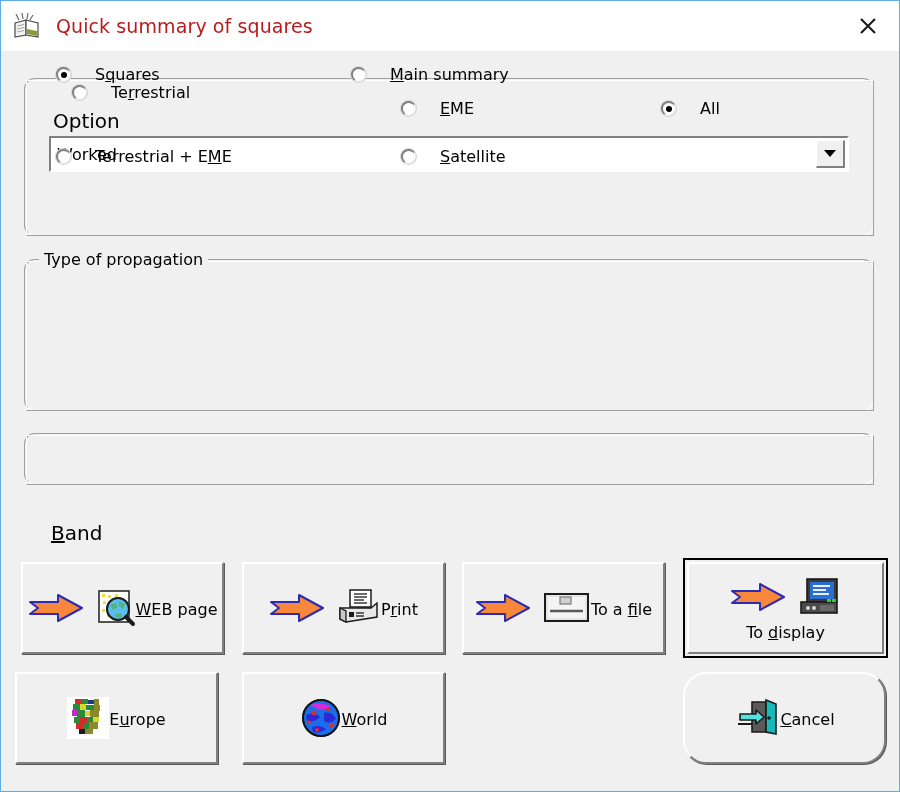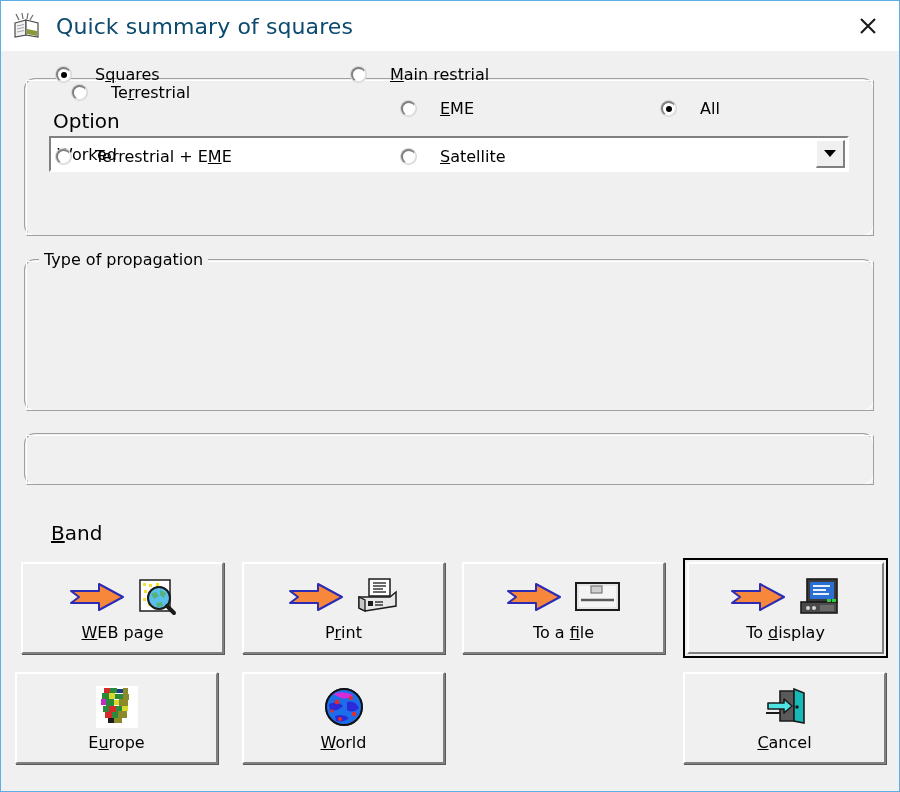--- a/index.html
+++ b/index.html
@@ -37,22 +37,22 @@
   }
   .title-icon {
     margin-left: 11px;
     width: 32px;
     height: 30px;
     flex: 0 0 auto;
     position: relative;
   }
   .title-text {
     margin-left: 12px;
-    font-size: 22px;
-    color: #0c4a6e;
+    font-size: 19px;
+    color: #b91c1c;
     font-family: "DejaVu Sans", sans-serif;
     letter-spacing: 0.1px;
     white-space: nowrap;
   }
   .close-btn {
     position: absolute;
     right: 0; top: 0;
     width: 62px;
     height: 49px;
     display: flex;
@@ -243,21 +243,21 @@
   .btn {
     position: absolute;
     box-sizing: border-box;
     background: #f0f0f0;
     border-top: 2px solid #ffffff;
     border-left: 2px solid #ffffff;
     border-right: 2px solid #808080;
     border-bottom: 2px solid #808080;
     box-shadow: 1px 1px 0 0 #5a5a5a;
     display: flex;
-    flex-direction: column;
+    flex-direction: row;
     align-items: center;
     justify-content: center;
     cursor: pointer;
     font-family: "DejaVu Sans", sans-serif;
     font-size: 16px;
     color: #000;
   }
   .btn-default {
     border: 2px solid #000000;
     box-shadow: none;
@@ -287,21 +287,21 @@
     white-space: nowrap;
   }
 
   #btn-web     { left: 20px;  top: 511px; width: 203px; height: 92px; }
   #btn-print   { left: 241px; top: 511px; width: 203px; height: 92px; }
   #btn-file    { left: 461px; top: 511px; width: 203px; height: 92px; }
   #btn-display { left: 682px; top: 507px; width: 205px; height: 100px; }
 
   #btn-europe  { left: 14px;  top: 621px; width: 203px; height: 92px; }
   #btn-world   { left: 241px; top: 621px; width: 203px; height: 92px; }
-  #btn-cancel  { left: 682px; top: 621px; width: 203px; height: 92px; }
+  #btn-cancel  { left: 682px; top: 621px; width: 203px; height: 92px; border-radius: 23px; }
 
   .icon-svg { display: block; }
 </style>
 </head>
 <body>
 
 <div class="window">
 
   <div class="titlebar">
     <div class="title-icon">
@@ -373,21 +373,21 @@
 
     <div class="groupbox" id="squares-group"></div>
 
     <div class="radio-row" id="r-squares">
       <span class="radio-mark checked"></span>
       <span class="radio-label"><span>S</span><span class="u">q</span><span>uares</span></span>
     </div>
 
     <div class="radio-row" id="r-main-squares">
       <span class="radio-mark"></span>
-      <span class="radio-label"><span></span><span class="u">M</span><span>ain restrial</span></span>
+      <span class="radio-label"><span></span><span class="u">M</span><span>ain summary</span></span>
     </div>
 
     <div class="field-label" id="band-label"><span></span><span class="u">B</span><span>and</span></div>
 
 
     <div class="btn" id="btn-web">
       <div class="btn-icons">
         <svg class="icon-svg" width="58" height="34" viewBox="0 0 58 34">
           <path d="M2 11 L30 11 L30 4 L54 17 L30 30 L30 23 L2 23 L10 17 Z" fill="#f7873a" stroke="#2b2bb5" stroke-width="2" stroke-linejoin="round"></path>
         </svg>

